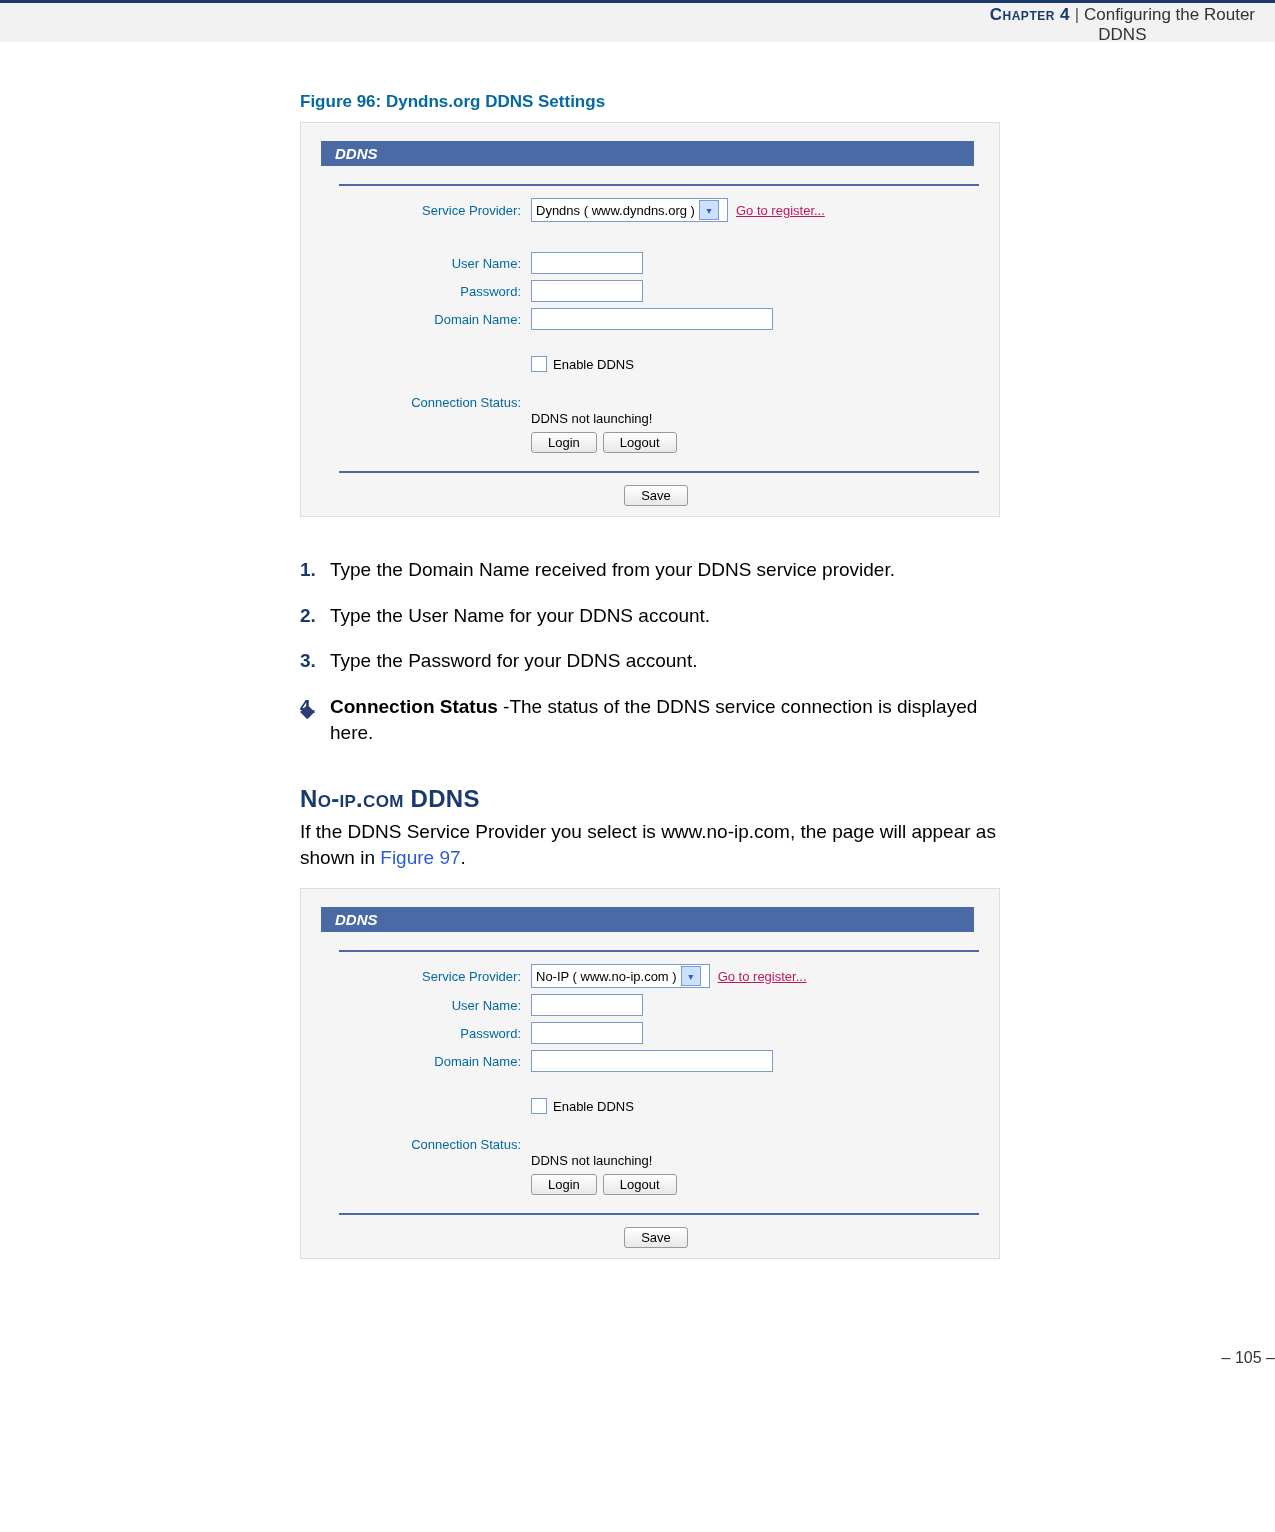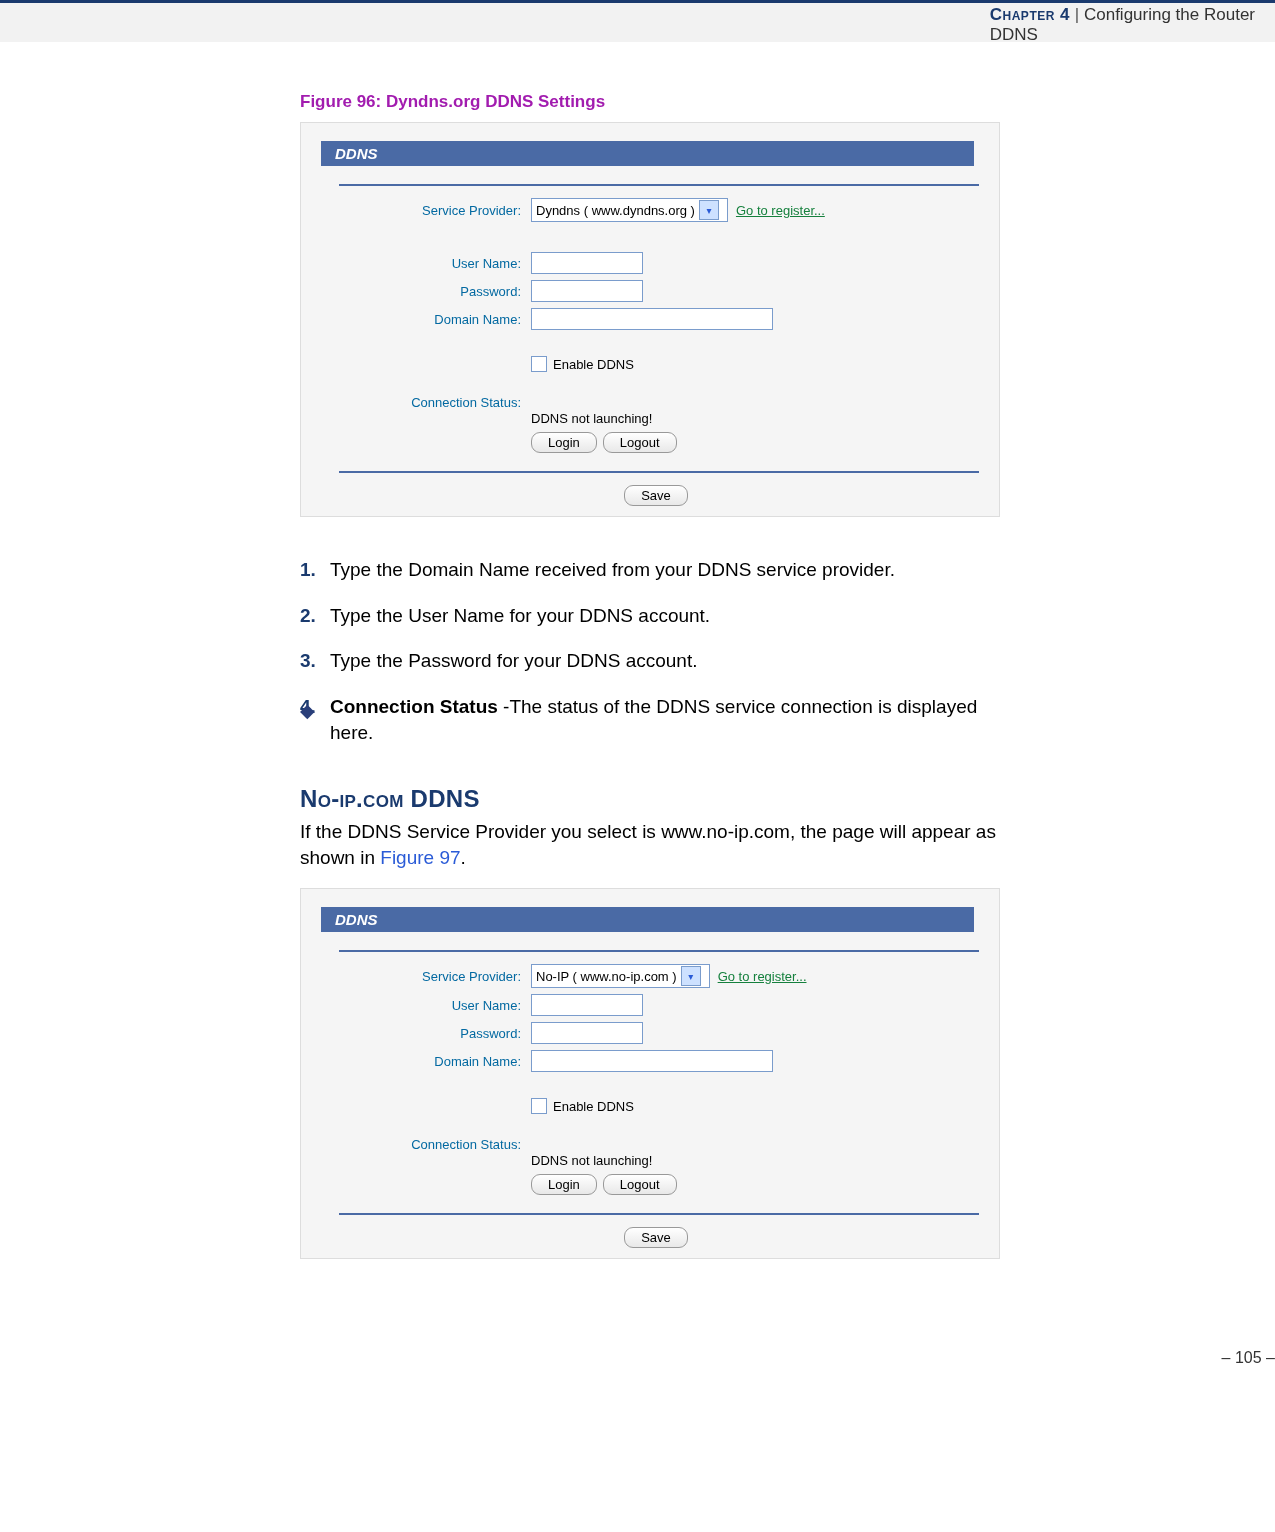--- a/index.html
+++ b/index.html
@@ -15,39 +15,39 @@
     border-top: 3px solid #1a3a6e;
     height: 42px;
     background: #f2f2f2;
     display: flex;
     justify-content: flex-end;
     align-items: flex-start;
     padding: 2px 20px 0 0;
     box-sizing: border-box;
   }
   .header-text {
-    text-align: left;
+    text-align: center;
     font-size: 17px;
     color: #333;
     line-height: 1.2;
   }
   .header-text .chapter {
     font-weight: bold;
     color: #1a3a6e;
     font-variant: small-caps;
     letter-spacing: .5px;
   }
   .header-text .sep { color:#555; }
   .content {
     width: 700px;
     margin-left: 300px;
     padding-top: 50px;
   }
   .figcap {
-    color: #a21caf;
+    color: #0369a1;
     font-weight: bold;
     font-size: 17px;
     margin: 0 0 10px 0;
   }
   .body-p {
     font-size: 19px;
     margin: 18px 0;
     line-height: 1.35;
   }
   ol.steps {
@@ -145,21 +145,21 @@
     width: 18px;
     height: 18px;
     margin-left: 4px;
     display: inline-flex;
     align-items: center;
     justify-content: center;
     font-size: 10px;
     color: #2a5bd7;
   }
   .shot .link {
-    color: #15803d;
+    color: #be185d;
     text-decoration: underline;
     font-size: 13px;
     margin-left: 8px;
   }
   .shot .tinput {
     background: #fff;
     border: 1px solid #7a9ccc;
     height: 20px;
   }
   .w100 { width: 110px; }
@@ -175,21 +175,21 @@
   }
   .shot .status {
     font-size: 13px;
     color: #000000;
     margin-top: 33px;
   }
   .shot .btn {
     font-size: 13px;
     background: linear-gradient(#fff,#e8e8e8);
     border: 1px solid #999;
-    border-radius: 9px;
+    border-radius: 3px;
     padding: 2px 16px;
     margin-right: 6px;
     display: inline-block;
   }
   .shot .center { text-align: center; width: 640px; margin-left: 18px; }
   .shot1 { margin-bottom: 40px; }
 </style>
 </head>
 <body>
 

